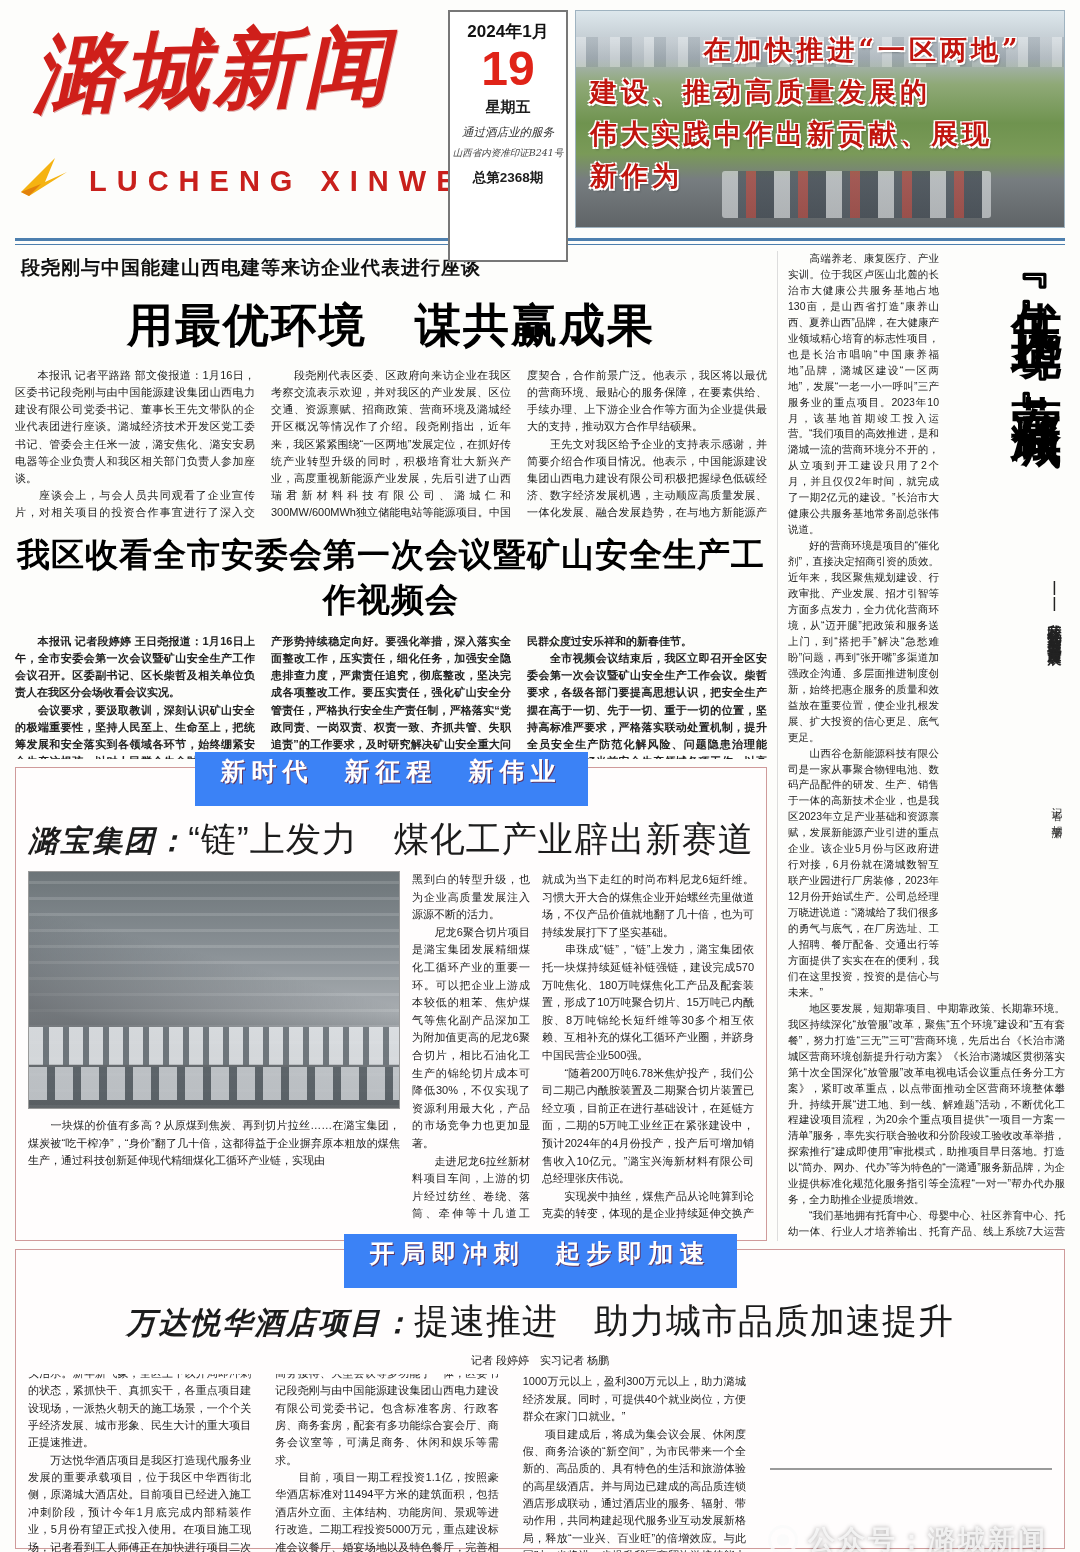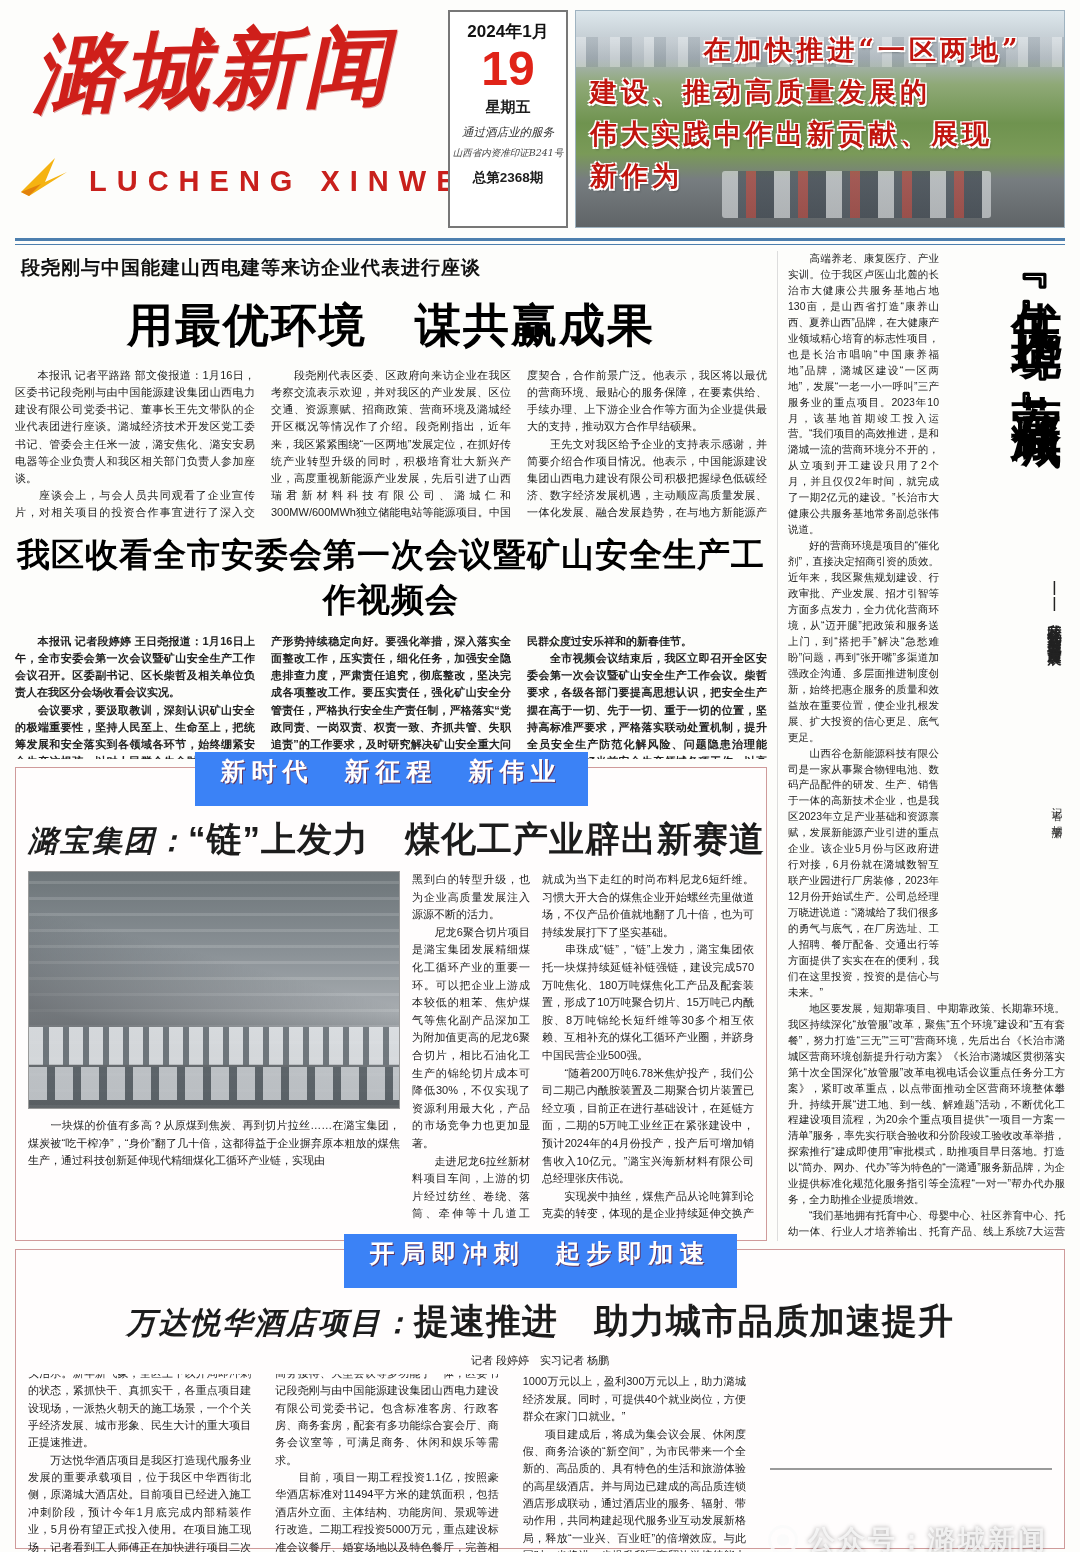--- a/index.html
+++ b/index.html
@@ -18,21 +18,21 @@
   .mh-row { position:absolute; left:0; bottom:34px; width:100%; display:flex; align-items:flex-end; gap:14px; }
   .mh-logo { width:60px; height:48px; flex:0 0 auto; }
   .mh-latin { color:#c8201c; font-weight:bold; font-size:29px; letter-spacing:10px; padding-bottom:2px; white-space:nowrap; }
   .mh-qr { width:46px; height:46px; flex:0 0 auto;
            background:
              repeating-linear-gradient(0deg,#111 0 4px,transparent 4px 8px),
              repeating-linear-gradient(90deg,#111 0 4px,#f5f5f5 4px 8px);
            outline:2px solid #111; outline-offset:-1px; }
   .mh-publisher { position:absolute; left:78px; bottom:6px; font-size:13.5px; font-weight:bold; color:#222; letter-spacing:.5px; }
 
-  .datebox { position:absolute; left:433px; top:2px; width:120px; height:218px;
+  .datebox { position:absolute; left:433px; top:2px; width:120px; height:252px;
              border:2px solid #777; background:#fff; text-align:center; padding-top:8px; }
   .db-month { font-size:17px; font-weight:bold; color:#111; }
   .db-day { font-size:48px; font-weight:bold; color:#e02318; line-height:1.1; }
   .db-week { font-size:15px; font-weight:bold; margin-top:2px; }
   .db-lunar { font-family:"DejaVu Serif", serif; font-style:italic; font-size:11.5px; margin-top:8px; color:#333; }
   .db-license { font-family:"DejaVu Serif", serif; font-style:italic; font-size:9.5px; margin-top:7px; color:#444; }
   .db-issue { font-size:13.5px; font-weight:bold; margin-top:9px; }
 
   .hero { position:absolute; left:560px; top:2px; right:0; height:218px; border:1px solid #9fb3c0;
           background:
@@ -70,21 +70,21 @@
 
   
   .fbox { position:relative; border:1px solid #cf9a9a; background:#fffdfd; }
   .fbox1 { height:474px; margin-top:8px; padding:0 12px 8px 12px; }
   .fbanner { position:relative; margin:-16px auto 0 auto; width:fit-content; background:#3b82f6; color:#fff;
              font-family:"DejaVu Serif", serif; font-weight:bold; 
              font-size:25px; letter-spacing:6px; padding:3px 26px 18px 26px;
              text-shadow:1px 1px 0 rgba(120,0,0,.6); }
   .ftitle { text-align:center; padding:10px 0 8px 0; white-space:nowrap; }
   .ftitle .prefix { font-family:"DejaVu Serif", serif; font-style:italic; font-weight:bold; font-size:30px; letter-spacing:2px; }
-  .ftitle .main-t { font-size:35px; font-weight:700; letter-spacing:1px;text-align:center; }
+  .ftitle .main-t { font-size:35px; font-weight:400; letter-spacing:1px;text-align:center; }
   .f1-content { display:flex; gap:12px; height:352px; overflow:hidden; }
   .f1-left { width:372px; flex:0 0 auto; display:flex; flex-direction:column; }
   .photo-industry { height:238px; border:1px solid #9a9a9a;
       background:
         repeating-linear-gradient(90deg, rgba(230,233,236,.85) 0 14px, rgba(110,118,124,.85) 14px 20px) 0 78%/100% 16% no-repeat,
         repeating-linear-gradient(90deg, rgba(210,214,218,.8) 0 18px, rgba(90,98,104,.8) 18px 26px) 0 96%/100% 14% no-repeat,
         linear-gradient(15deg, rgba(60,64,68,.5) 0 30%, transparent 60%),
         repeating-linear-gradient(0deg, rgba(255,255,255,.14) 0 3px, transparent 3px 16px),
         linear-gradient(180deg,#6c7478 0%, #8b9297 35%, #a9aeb2 60%, #757b7f 100%); }
   .f1-photo-para { margin-top:8px; font-size:11px; line-height:1.6; text-align:justify; white-space:pre-line; flex:1; overflow:hidden; }

